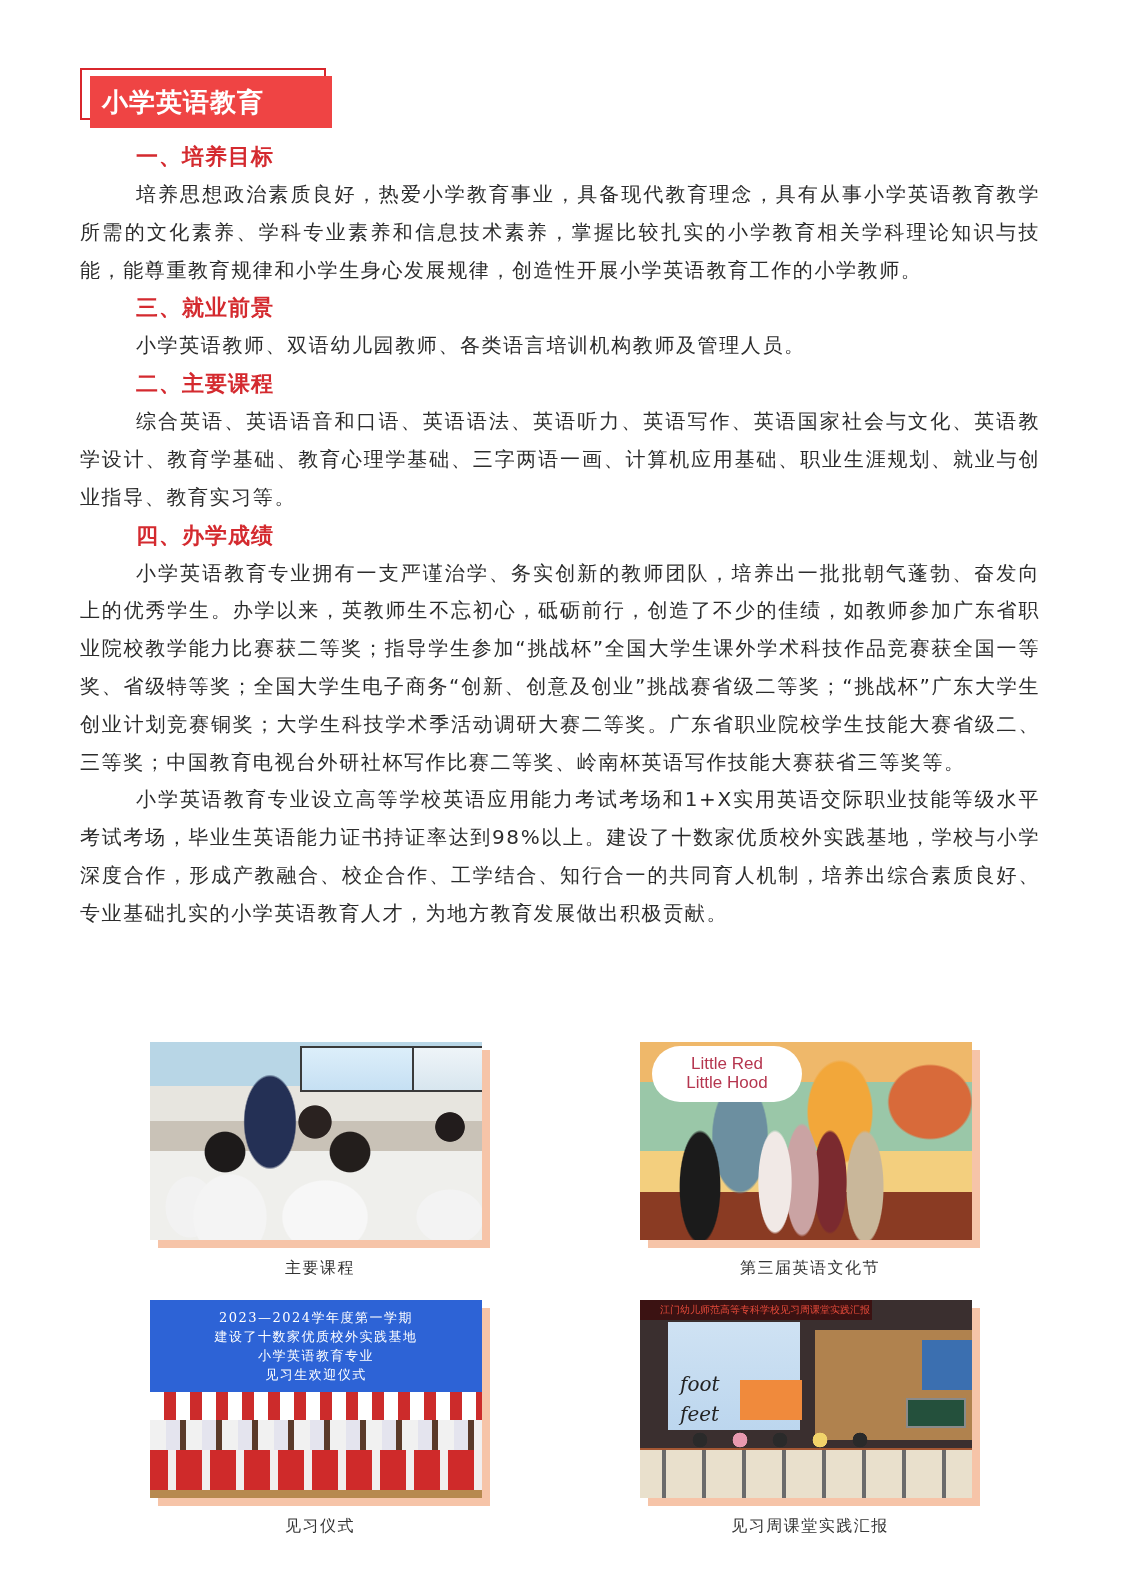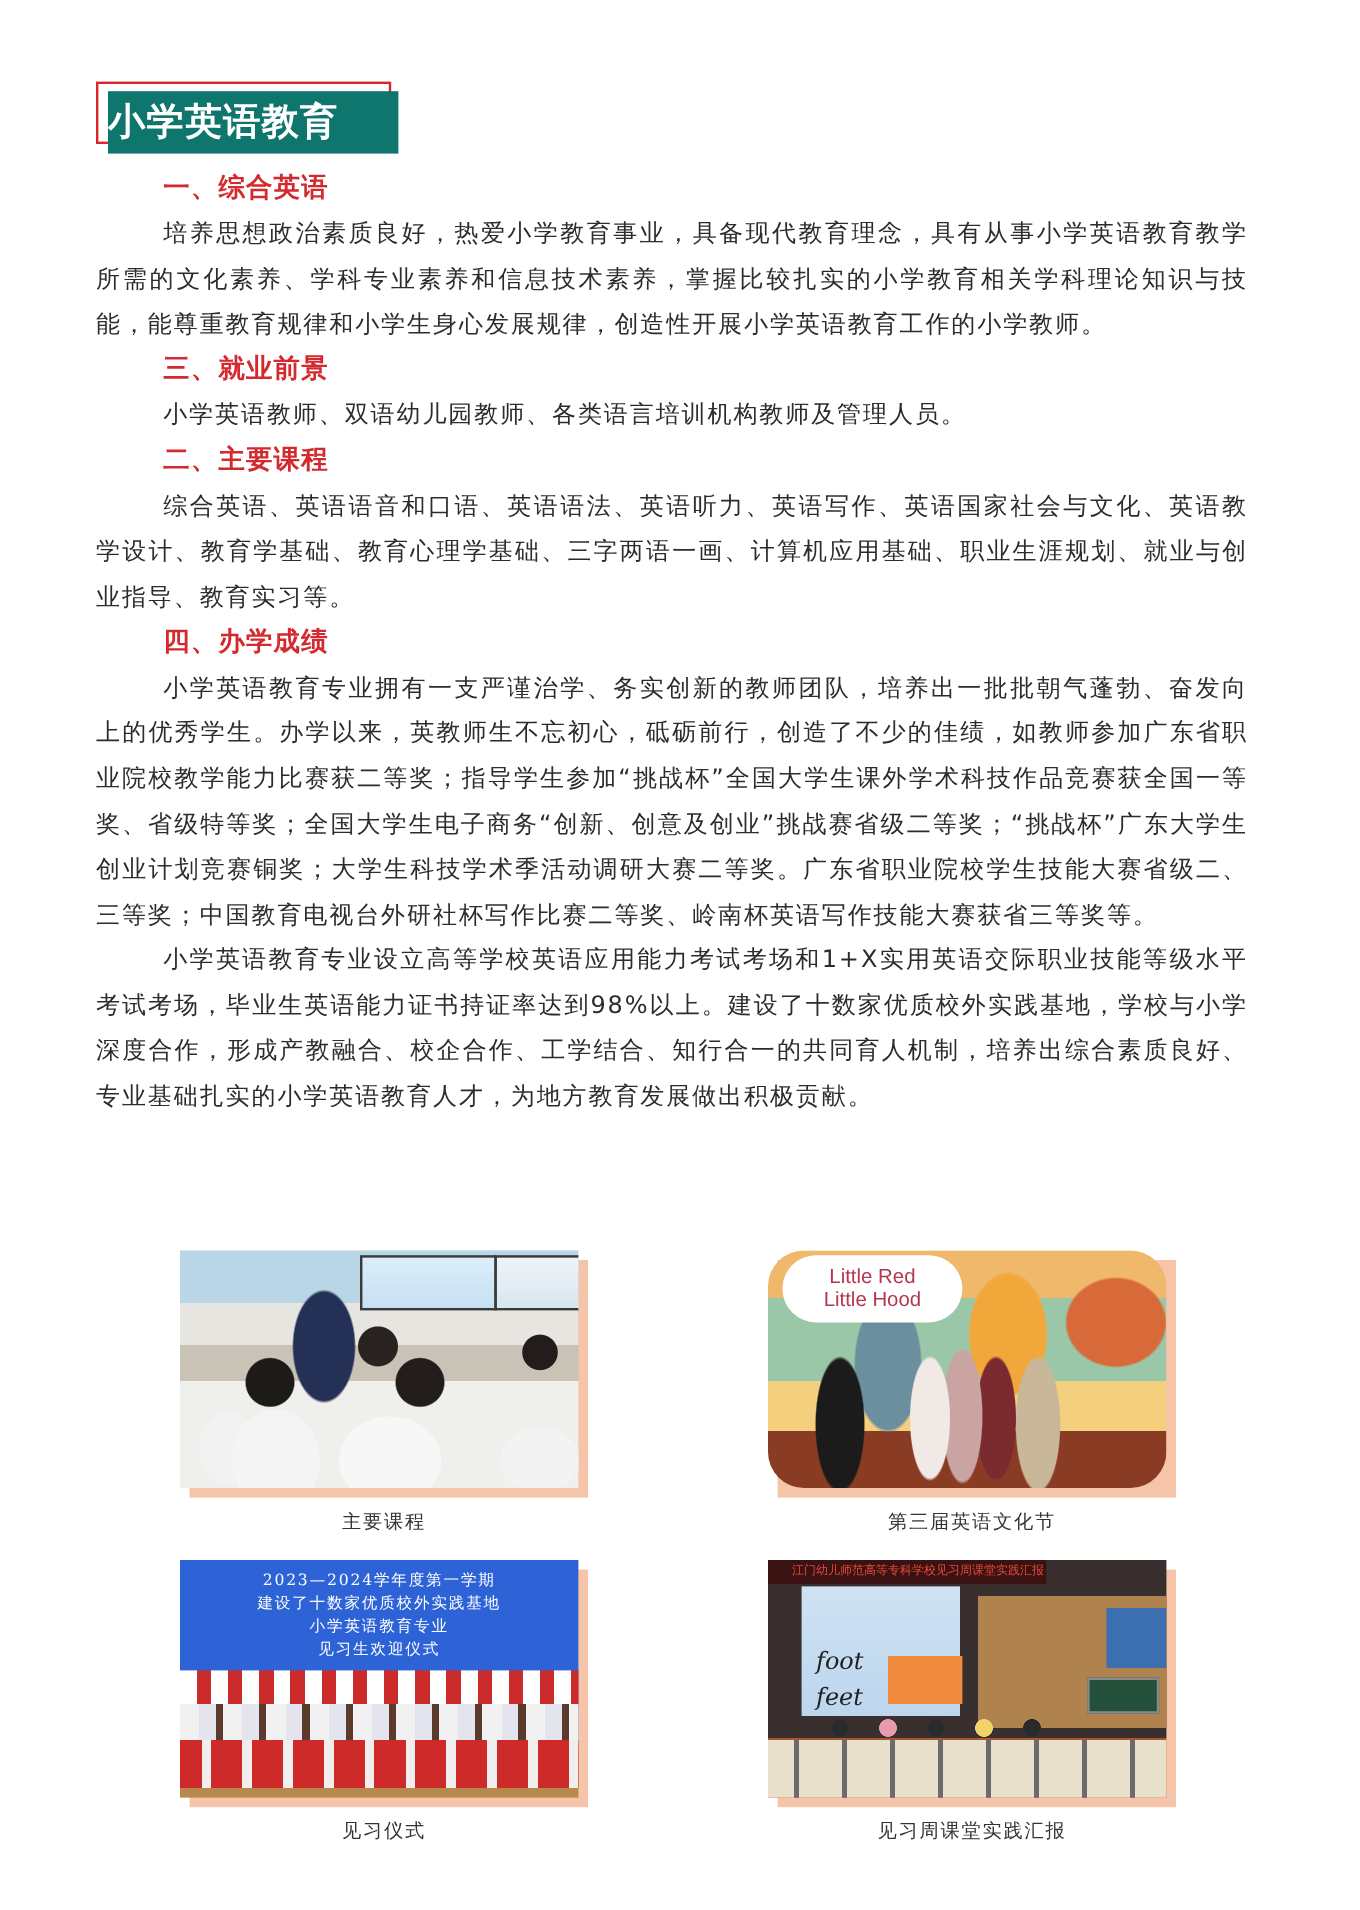--- a/index.html
+++ b/index.html
@@ -31,26 +31,27 @@
       height: 52px;
       border: 2px solid #d9262c;
       background: #ffffff;
     }
     .title-box {
       position: absolute;
       left: 10px;
       top: 8px;
       width: 242px;
       height: 52px;
-      background: #0f766e;
+      background: #ef4444;
       color: #ffffff;
       font-weight: bold;
-      font-size: 31px;
+      font-size: 26px;
       line-height: 52px;
       letter-spacing: 1px;
+      padding-left: 12px;
       white-space: nowrap;
     }
 
     
     .content {
       position: absolute;
       left: 80px;
       top: 138px;
       width: 960px;
     }
@@ -135,21 +136,20 @@
       background:
         radial-gradient(ellipse 22px 60px at 60px 145px, #1b1b1b 0 90%, transparent 95%),
         radial-gradient(ellipse 18px 55px at 135px 140px, #f1e9e6 0 90%, transparent 95%),
         radial-gradient(ellipse 18px 60px at 162px 138px, #caa3a3 0 90%, transparent 95%),
         radial-gradient(ellipse 18px 55px at 190px 140px, #7b2a2f 0 90%, transparent 95%),
         radial-gradient(ellipse 20px 60px at 225px 145px, #c9b79a 0 90%, transparent 95%),
         radial-gradient(ellipse 35px 55px at 200px 70px, #f2a73a 0 90%, transparent 95%),
         radial-gradient(ellipse 30px 60px at 100px 95px, #6c8fa0 0 90%, transparent 95%),
         radial-gradient(ellipse 45px 40px at 290px 60px, #d86a3a 0 90%, transparent 95%),
         linear-gradient(to bottom, #efb86a 0 20%, #9ac7a8 20% 55%, #f3cf7e 55% 76%, #8a3b23 76% 100%);
-      border-radius: 30px;
     }
     .img-festival .cloud {
       position: absolute;
       left: 12px; top: 4px;
       width: 150px; height: 56px;
       background: #ffffff;
       border-radius: 30px;
       color: #b5364f;
       font-family: "Liberation Sans", sans-serif;
       font-size: 17px;
@@ -240,21 +240,21 @@
 </head>
 <body>
 
 <div class="title-wrap">
   <div class="title-outline"></div>
   <div class="title-box">小学英语教育</div>
 </div>
 
 <div class="content">
   <div>
-    <div class="section-heading">一、综合英语</div>
+    <div class="section-heading">一、培养目标</div>
     <p class="para">培养思想政治素质良好，热爱小学教育事业，具备现代教育理念，具有从事小学英语教育教学所需的文化素养、学科专业素养和信息技术素养，掌握比较扎实的小学教育相关学科理论知识与技能，能尊重教育规律和小学生身心发展规律，创造性开展小学英语教育工作的小学教师。</p>
   </div>
   <div>
     <div class="section-heading">三、就业前景</div>
     <p class="para">小学英语教师、双语幼儿园教师、各类语言培训机构教师及管理人员。</p>
   </div>
   <div>
     <div class="section-heading">二、主要课程</div>
     <p class="para">综合英语、英语语音和口语、英语语法、英语听力、英语写作、英语国家社会与文化、英语教学设计、教育学基础、教育心理学基础、三字两语一画、计算机应用基础、职业生涯规划、就业与创业指导、教育实习等。</p>
   </div>

